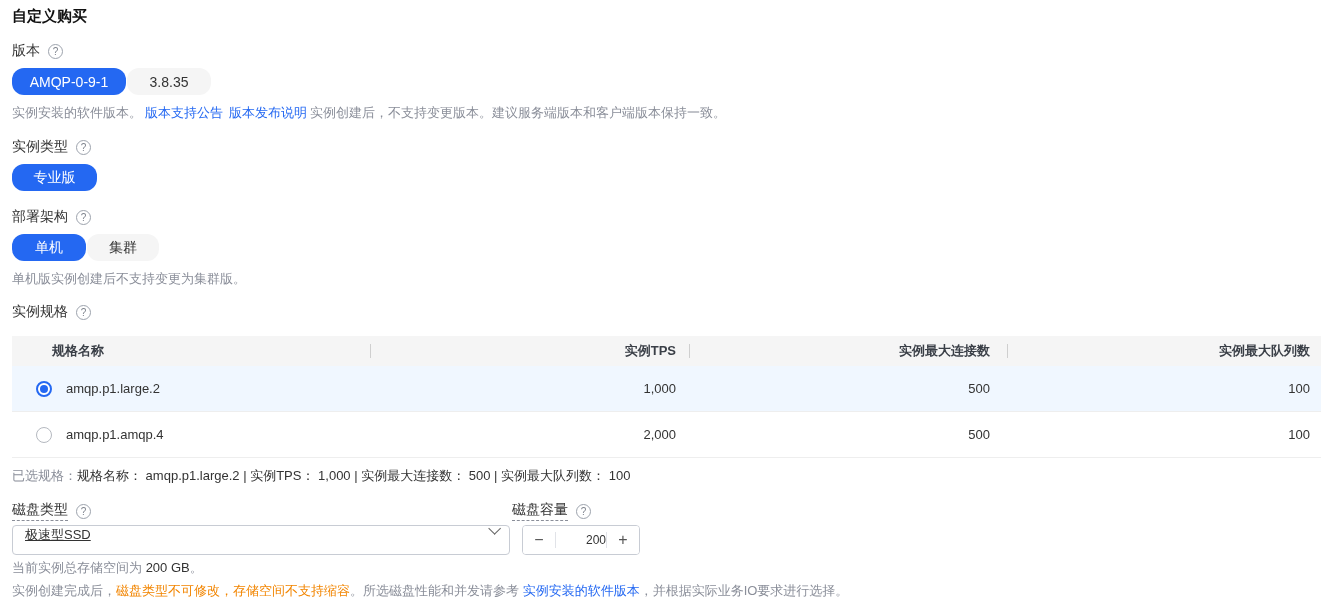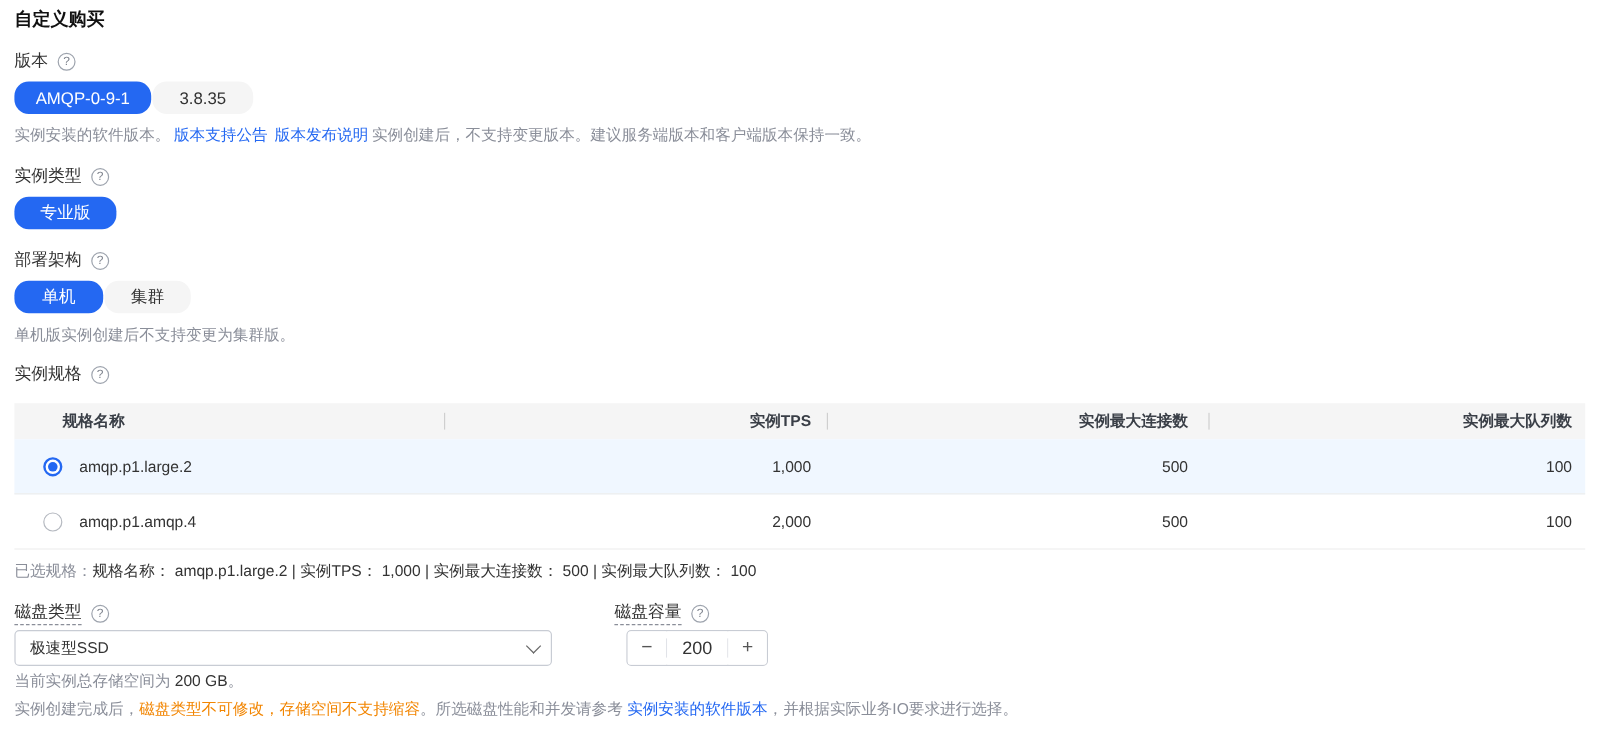--- a/index.html
+++ b/index.html
@@ -56,40 +56,40 @@
   .radio.checked::after{
     content:""; position:absolute; left:2px; top:2px; width:8px; height:8px;
     border-radius:50%; background:var(--accent);
   }
   .summary{font-size:13px; white-space:nowrap;}
   .summary .muted{color:var(--muted);}
 
   
   .underlined{border-bottom:1px dashed #8a8e99; padding-bottom:1px; cursor:default;}
   .select{
-    width:448px; height:30px; border:1px solid var(--border); border-radius:4px;
-    display:flex; align-items:center; padding:0 12px; font-size:13px; color:var(--text);
-    cursor:pointer; background:#fff;
+    width:498px; height:30px; border:1px solid var(--border); border-radius:4px;
+    display:flex; padding:0 12px; font-size:13px; color:var(--text);
+    cursor:pointer; background:#fff;text-decoration:underline;
   }
   .select .sel-text{flex:1;}
   .chevron{
     width:9px; height:9px; border-right:1.6px solid #666; border-bottom:1.6px solid #666;
     transform:rotate(45deg) translateY(-3px); flex:0 0 auto;
   }
   .stepper{
     width:118px; height:30px; border:1px solid var(--border); border-radius:4px;
     display:flex; align-items:center; background:#fff; overflow:hidden;
   }
   .step-btn{
     width:32px; height:100%; background:#fff; border:none; font-size:16px; color:#555;
     cursor:pointer; display:flex; align-items:center; justify-content:center; font-family:inherit;
   }
   .step-sep{width:1px; height:16px; background:#e1e3e8; flex:0 0 auto;}
   .step-value{
-    flex:1; height:100%; border:none; text-align:center; font-size:15px; color:var(--text);
+    flex:1; height:100%; border:none; text-align:right; font-size:12px; color:var(--text);
     font-family:inherit; outline:none; min-width:0; background:#fff;
   }
   .note{font-size:13px; color:var(--muted); white-space:nowrap;}
   .note .dark{color:var(--text);}
   .note .warn{color:var(--warning);}
 </style>
 </head>
 <body>
 
 <div class="page">

